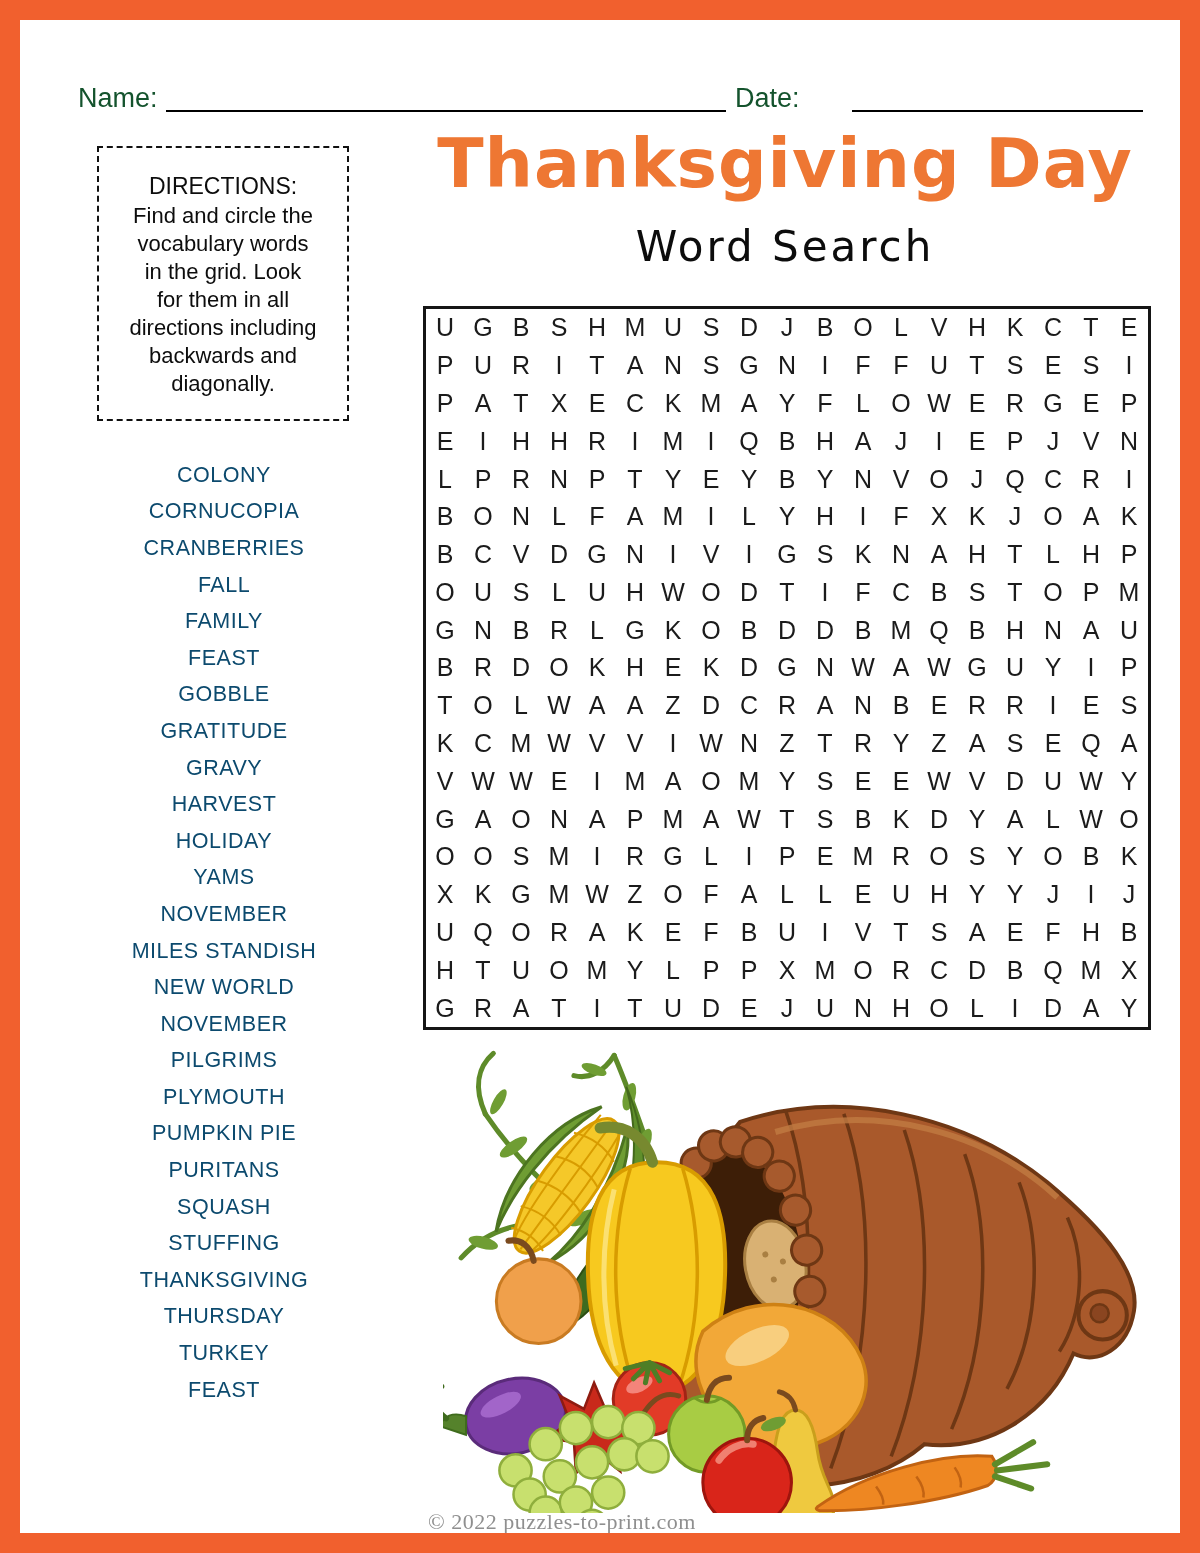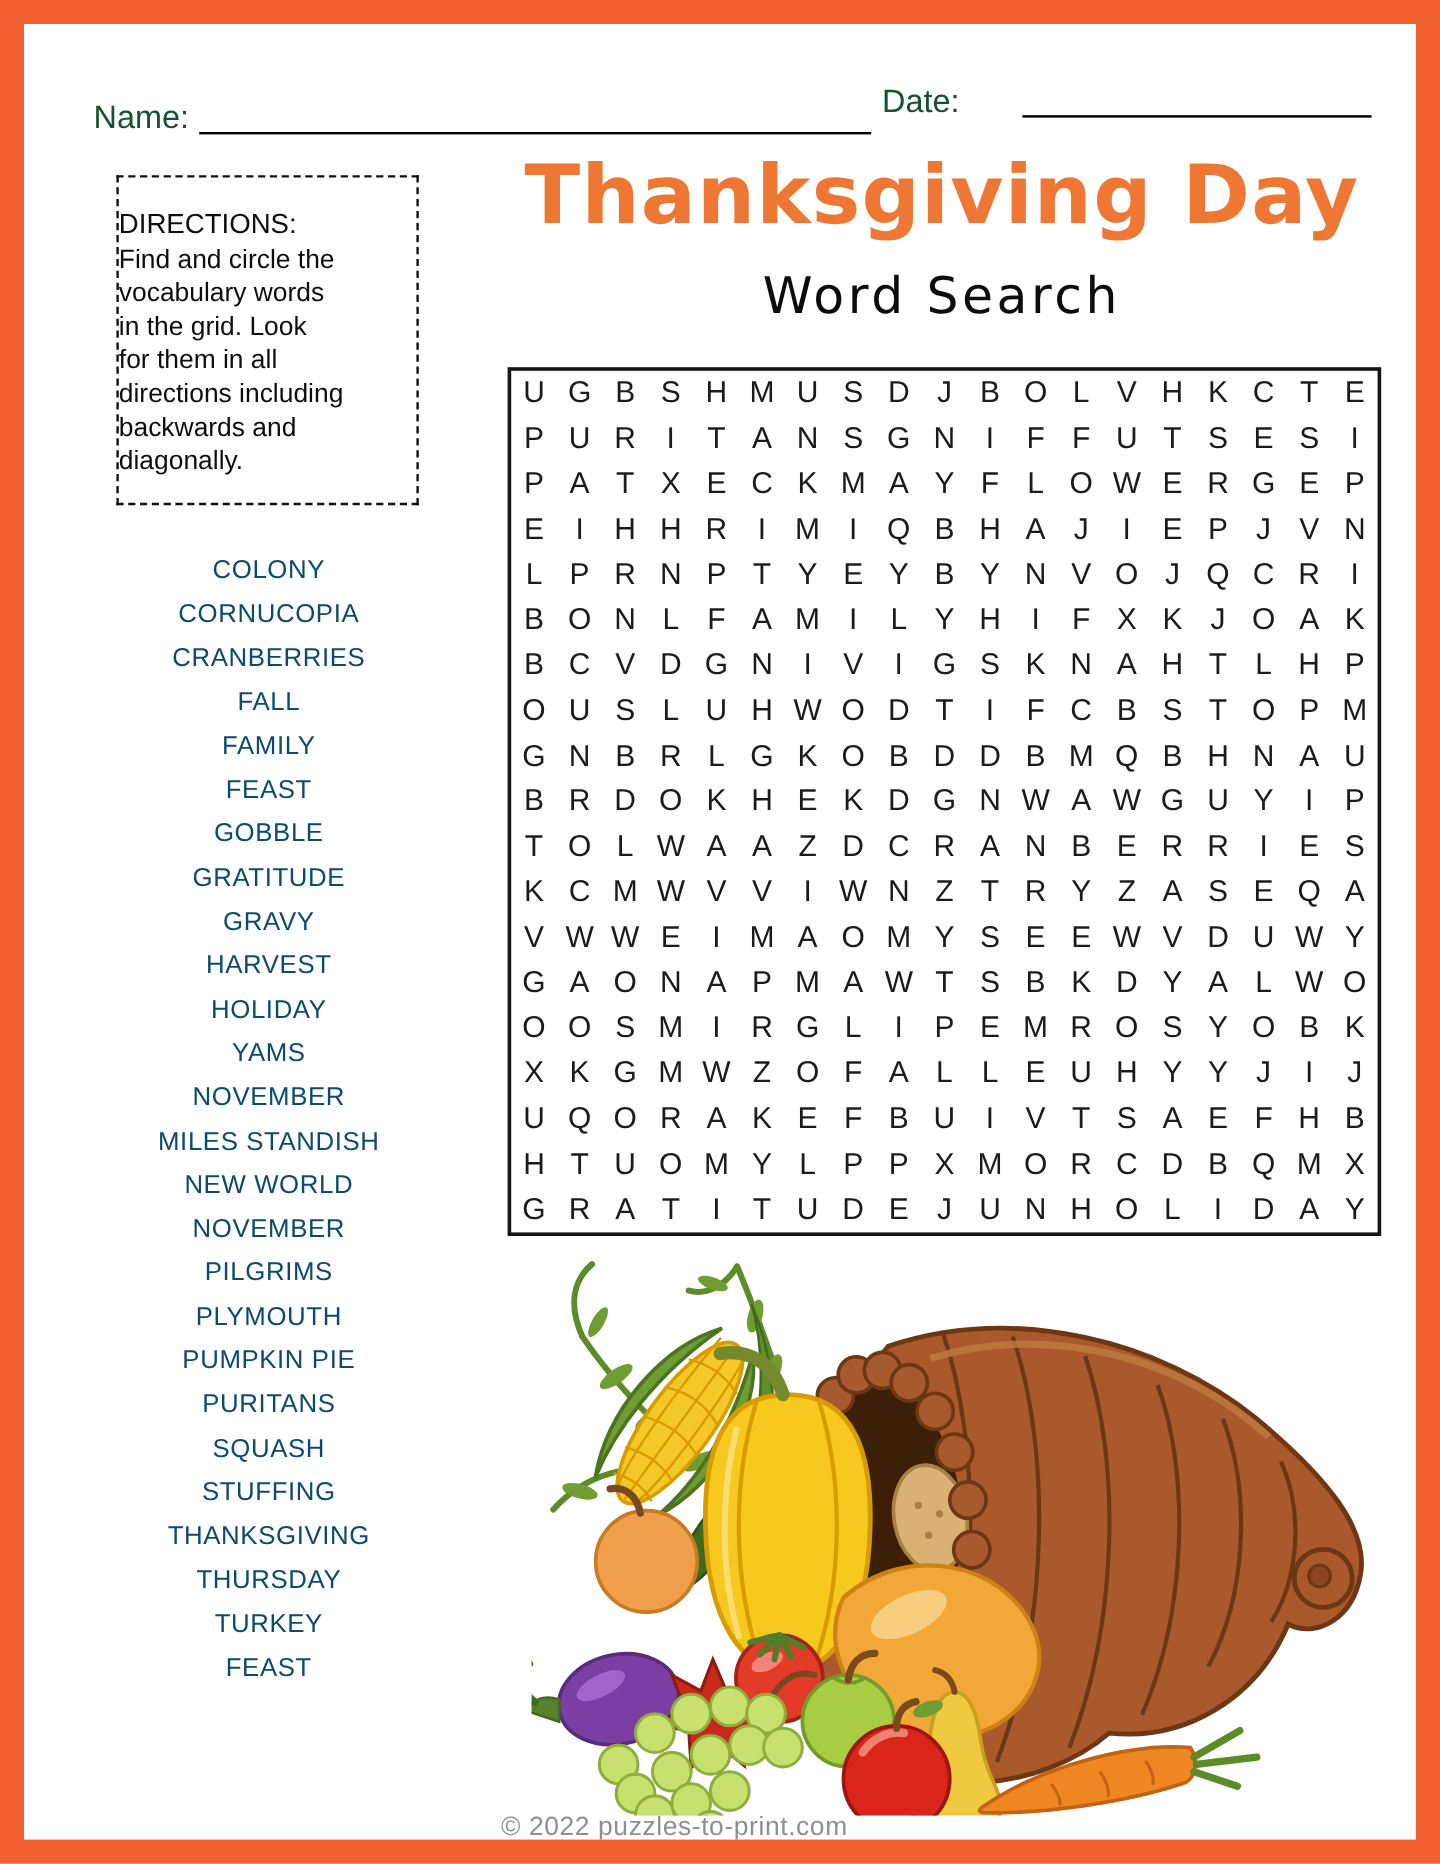--- a/index.html
+++ b/index.html
@@ -11,35 +11,35 @@
   body{background:#fff;font-family:"Liberation Sans",sans-serif;}
   .page{
     position:relative;width:1200px;height:1553px;background:#fff;
     border:20px solid var(--accent);overflow:hidden;
   }
   
   .field{position:absolute;display:flex;align-items:flex-end;font-size:27px;color:#14532d;}
   .field .label{white-space:nowrap;padding-right:8px;line-height:1;}
   .field .line{flex:1;border-bottom:2.5px solid #000;height:30px;}
   .name-field{left:58px;top:62px;width:648px;}
-  .date-field{left:715px;top:48px;width:408px;gap:44px;}
+  .date-field{left:715px;top:62px;width:408px;gap:44px;}
   
   .title{
     position:absolute;left:390px;top:104px;width:750px;text-align:center;
     font-size:68px;font-weight:bold;color:var(--title-color);
     font-family:"DejaVu Sans",sans-serif;letter-spacing:1px;
   }
   .subtitle{
     position:absolute;left:390px;top:202px;width:750px;text-align:center;
     font-size:42px;color:#0c0c0c;letter-spacing:3px;font-family:"DejaVu Sans",sans-serif;
   }
   
   .directions{
     position:absolute;left:77px;top:126px;width:252px;height:275px;
-    border:2.5px dashed #111;padding-top:24px;
+    border:2.5px dashed #111;text-align:center;padding-top:24px;
     font-size:22px;line-height:28px;color:#0d0d0d;
   }
   .directions .dir-heading{font-size:23px;margin-bottom:2px;}
   .directions .dir-body{white-space:pre-line;}
   
   .word-list{position:absolute;left:55px;top:437px;width:298px;}
   .word-list .word{
     height:36.6px;display:flex;align-items:center;justify-content:center;
     font-size:21.5px;color:#0c4a6e;letter-spacing:0.5px;white-space:nowrap;
   }
@@ -51,21 +51,21 @@
   }
   .word-grid .cell{
     display:flex;align-items:center;justify-content:center;
     font-size:25px;color:var(--ink);font-family:"Liberation Sans",sans-serif;
   }
   
   .illustration{position:absolute;left:423px;top:1018px;width:705px;height:475px;}
   
   .footer{
     position:absolute;left:0;top:1489px;width:1084px;text-align:center;
-    font-family:Liberation Sans, sans-serif;font-size:22px;color:#8f8f8f;letter-spacing:0.5px;
+    font-family:Liberation Serif, serif;font-size:22px;color:#8f8f8f;letter-spacing:0.5px;
   }
 </style>
 </head>
 <body>
 
 <div class="page">
 
   <div class="field name-field">
     <span class="label">Name:</span>
     <span class="line"></span>

